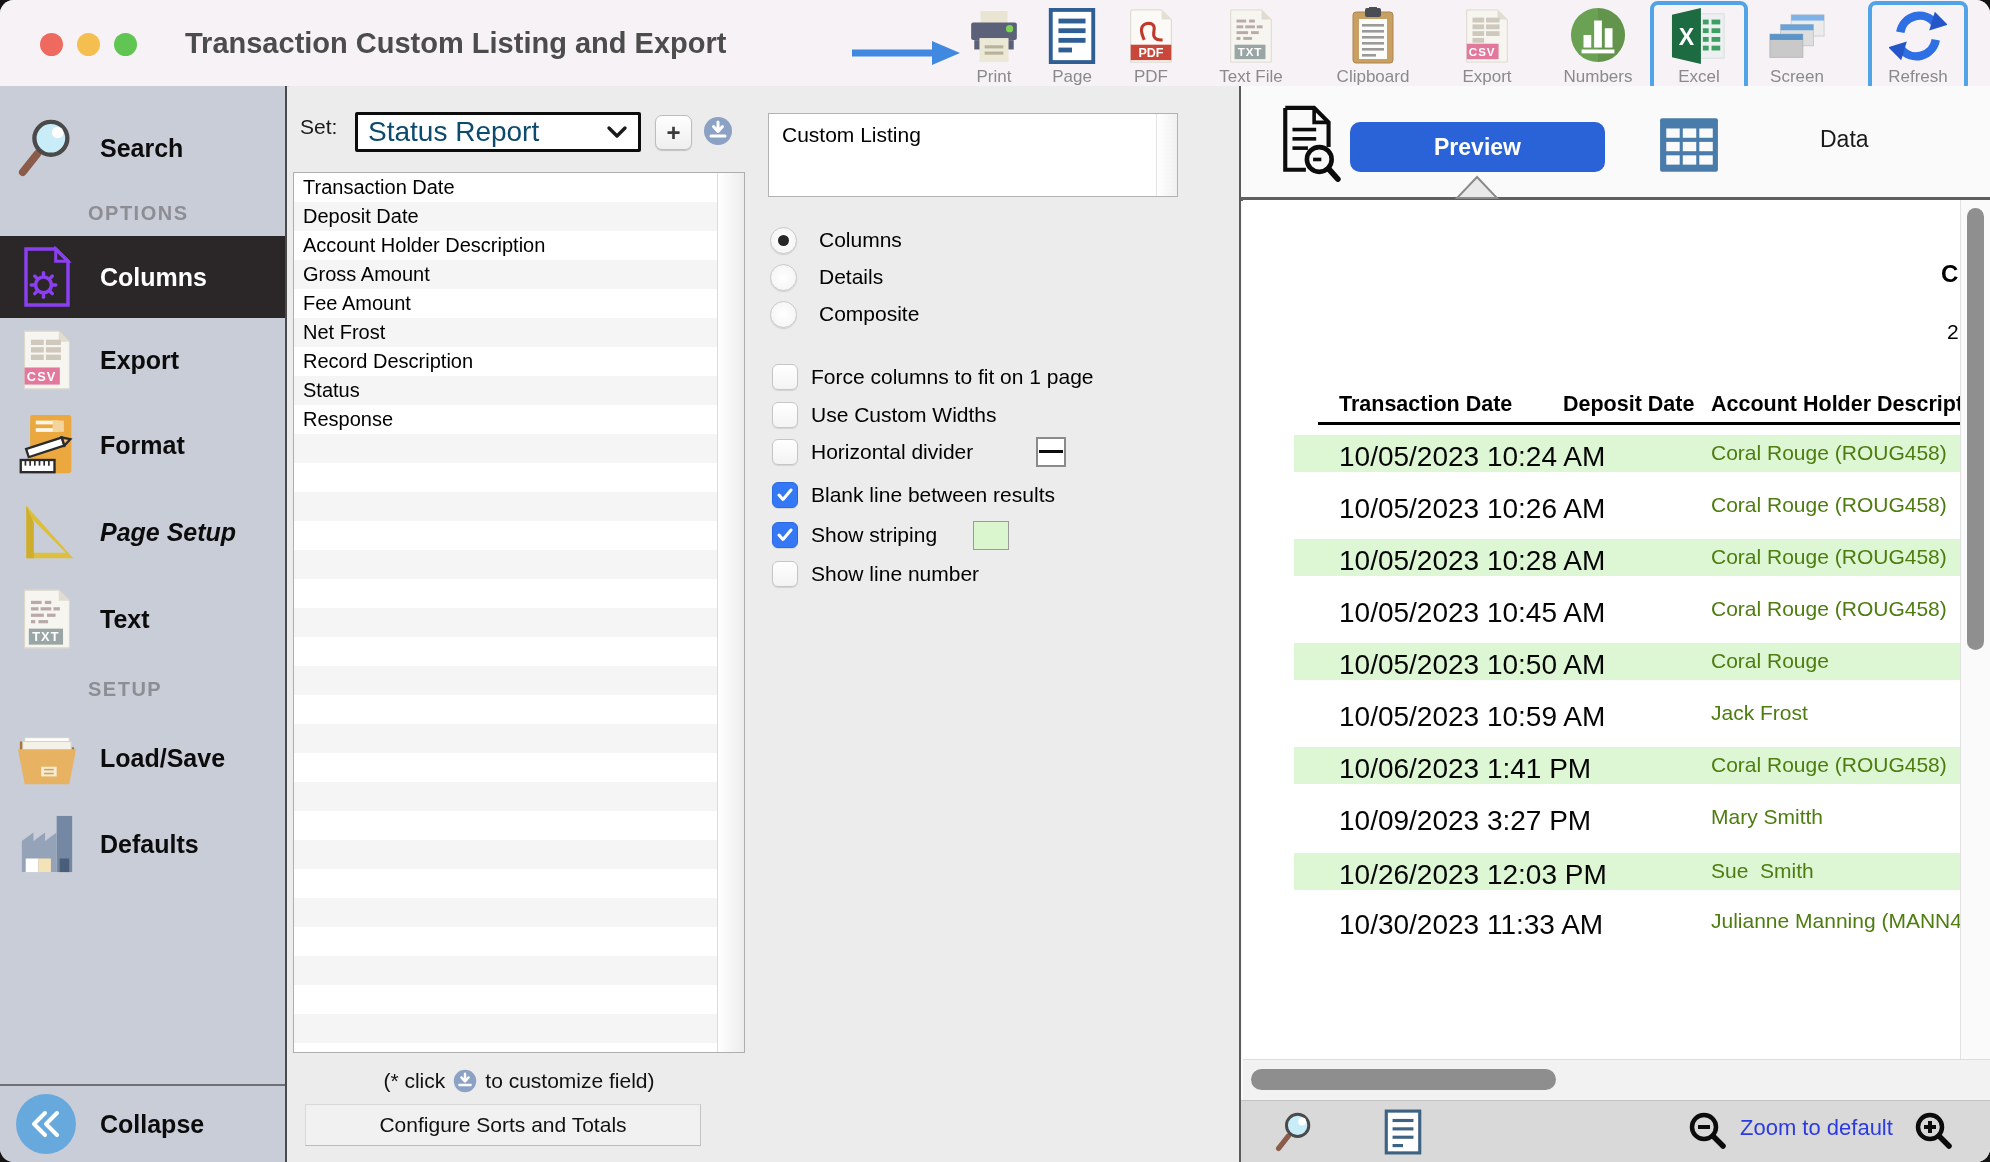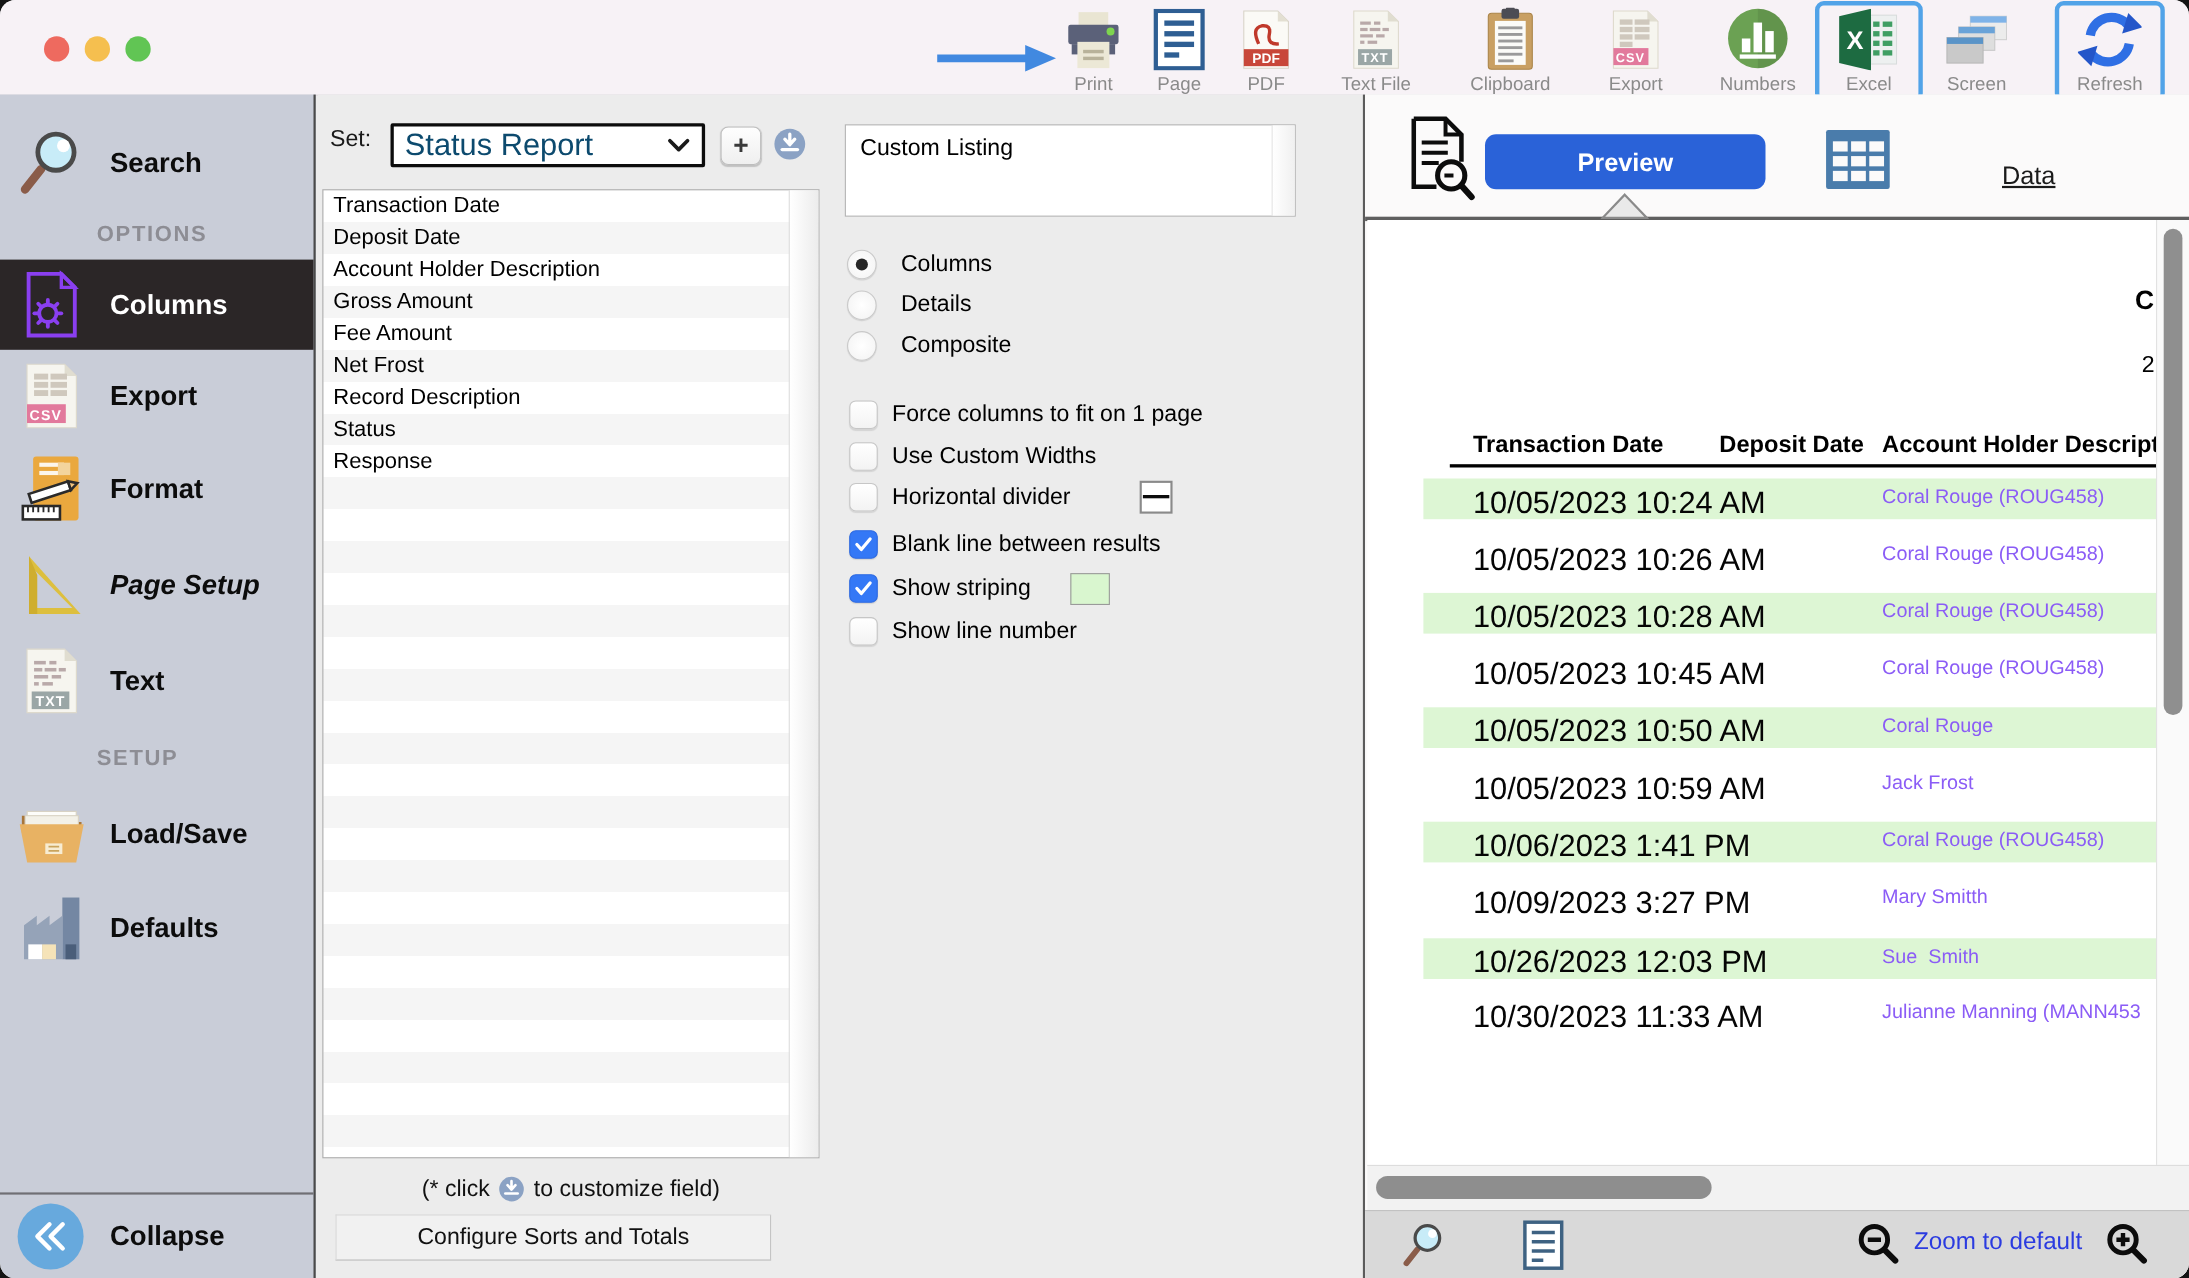--- a/index.html
+++ b/index.html
@@ -65,30 +65,30 @@
 
   
   .vdivider{position:absolute;left:1239px;top:86px;width:2px;bottom:0;background:#5b5b5b;}
   .right-panel{position:absolute;left:1241px;top:86px;right:0;bottom:0;background:#fbfafa;}
   .tabbar{position:absolute;left:0;top:0;right:0;height:113px;background:#fbfafa;}
   .darkline{position:absolute;left:0;top:111px;right:0;height:4px;background:#5f5f5f;}
   .tab-caret{position:absolute;left:214px;top:89px;}
   .preview-btn{position:absolute;left:109px;top:36px;width:255px;height:50px;border-radius:10px;background:#2a62d8;display:flex;align-items:center;justify-content:center;color:#fff;font-size:23px;font-weight:bold;}
   .docmag-icon{position:absolute;left:36px;top:18px;}
   .grid-icon{position:absolute;left:417px;top:28px;}
-  .data-tab-label{position:absolute;left:579px;top:60px;font-size:23px;color:#1a1a1a;text-decoration:underline;}
+  .data-tab-label{position:absolute;left:579px;top:40px;font-size:23px;color:#1a1a1a;}
 
   .preview-area{position:absolute;left:2px;top:114px;width:717px;height:859px;background:#ffffff;overflow:hidden;}
   .pv-clip-title{position:absolute;left:698px;top:60px;font-size:24px;font-weight:bold;color:#000;}
   .pv-clip-sub{position:absolute;left:704px;top:120px;font-size:21px;color:#000;}
   .pv-head{position:absolute;top:192px;font-size:21.5px;font-weight:bold;color:#000;white-space:nowrap;}
   .pv-underline{position:absolute;left:75px;top:222px;width:700px;height:3px;background:#000;}
   .pv-stripe{position:absolute;left:51px;width:700px;height:37px;background:#ddf6d4;}
   .pv-date{position:absolute;font-size:28px;color:#050505;white-space:pre;}
-  .pv-name{position:absolute;font-size:18px;color:#8b5cf6;white-space:pre;}
+  .pv-name{position:absolute;font-size:21px;color:#4d7c0f;white-space:pre;}
 
   .vscroll{position:absolute;right:0;top:114px;width:30px;height:859px;background:#fafafa;border-left:1px solid #e2e2e2;box-sizing:border-box;}
   .vscroll .thumb{position:absolute;left:6px;top:8px;width:17px;height:442px;border-radius:9px;background:#8f8f8f;}
   .hscroll{position:absolute;left:2px;top:973px;right:0;height:41px;background:#f2f2f2;border-top:1px solid #dddddd;box-sizing:border-box;}
   .hscroll .thumb{position:absolute;left:8px;top:9px;width:305px;height:21px;border-radius:11px;background:#8e8e8e;}
   .pv-toolbar{position:absolute;left:0;top:1014px;right:0;bottom:0;background:#d9d9d9;border-top:1px solid #c2c2c2;}
   .pvt-mag{position:absolute;left:33px;top:9px;}
   .pvt-doc{position:absolute;left:143px;top:8px;}
   .zoom-out-icon{position:absolute;left:447px;top:10px;}
   .zoom-in-icon{position:absolute;left:673px;top:10px;}
@@ -96,20 +96,21 @@
 </style>
 </head>
 <body>
 
 <div class="window">
 
   <div class="titlebar">
     <div class="tl red"></div>
     <div class="tl yellow"></div>
     <div class="tl green"></div>
+    <div class="win-title">Transaction Custom Listing and Export</div>
 
     <svg class="tb-arrow" width="112" height="26">
       <line x1="2" y1="13" x2="86" y2="13" stroke="#4189e0" stroke-width="7"></line>
       <polygon points="82,1 110,13 82,25" fill="#4189e0"></polygon>
     </svg>
 
     <div class="tb-item" style="left:958px;width:72px;">
       <span class="ticon">
         <svg width="56" height="54" viewBox="0 0 52 52">
           <rect x="13" y="1" width="26" height="12" fill="#e9e5d2"></rect>

